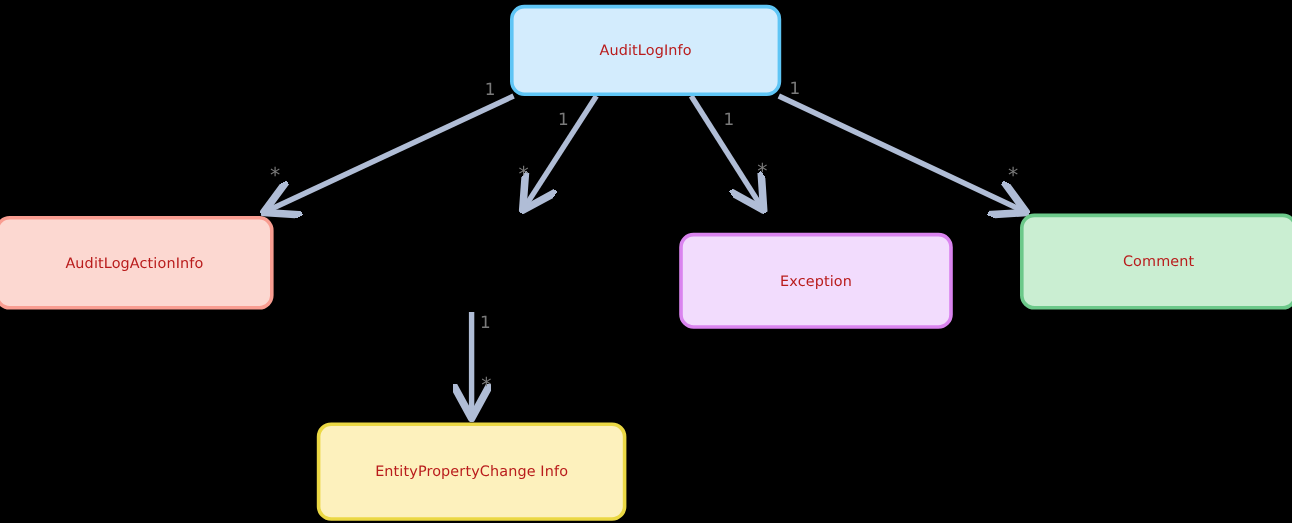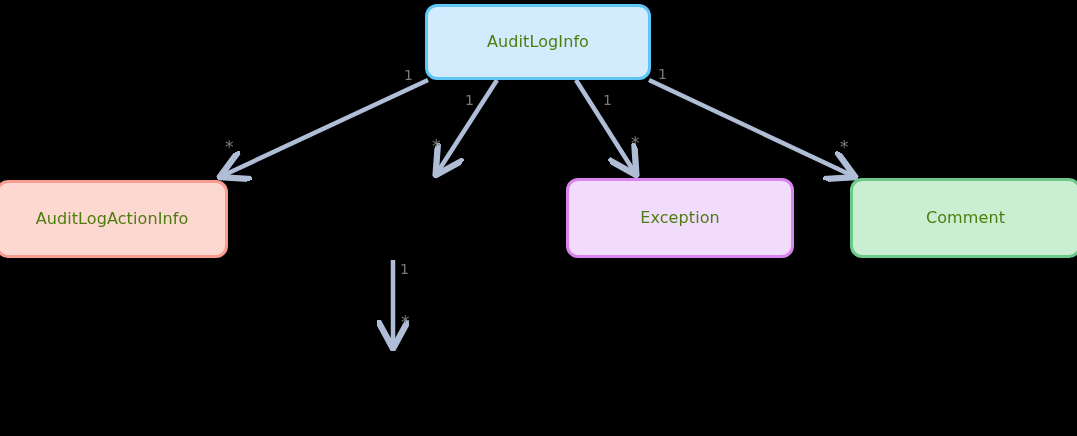--- a/index.html
+++ b/index.html
@@ -34,22 +34,22 @@
     box-sizing: border-box;
     border-radius: 12px;
     border-style: solid;
     border-width: 3px;
     display: flex;
     align-items: center;
     justify-content: center;
     text-align: center;
   }
   .node-label {
-    font-size: 16px;
-    color: #4d7c0f;
+    font-size: 12px;
+    color: #b91c1c;
     letter-spacing: 0.1px;
     line-height: 1.2;
     padding: 0 8px;
     white-space: nowrap;
   }
   .edge-label {
     position: absolute;
     font-size: 14px;
     color: #7a7a7a;
     line-height: 1;
@@ -82,28 +82,31 @@
 
   <div class="node" style="left:425px; top:4px; width:226px; height:76px; background:#d3ecfd; border-color:#5fc5f5;">
     <span class="node-label">AuditLogInfo</span>
   </div>
 
   <div class="node" style="left:-4px; top:180px; width:232px; height:78px; background:#fcd8d1; border-color:#f99d91;">
     <span class="node-label">AuditLogActionInfo</span>
   </div>
 
 
-  <div class="node" style="left:566px; top:178px; width:228px; height:80px; background:#f2dcfd; border-color:#da84ef;">
+  <div class="node" style="left:566px; top:194px; width:228px; height:80px; background:#f2dcfd; border-color:#da84ef;">
     <span class="node-label">Exception</span>
   </div>
 
   <div class="node" style="left:850px; top:178px; width:231px; height:80px; background:#caeed2; border-color:#6cc98a;">
     <span class="node-label">Comment</span>
   </div>
 
+  <div class="node" style="left:264px; top:352px; width:258px; height:82px; background:#fdf1bd; border-color:#ebd844;">
+    <span class="node-label">EntityPropertyChange Info</span>
+  </div>
 
   <span class="edge-label" style="left:404px; top:68px;">1</span>
   <span class="edge-label mult-star" style="left:225px; top:139px;">*</span>
 
   <span class="edge-label" style="left:465px; top:93px;">1</span>
   <span class="edge-label mult-star" style="left:432px; top:138px;">*</span>
 
   <span class="edge-label" style="left:603px; top:93px;">1</span>
   <span class="edge-label mult-star" style="left:631px; top:135px;">*</span>
 

